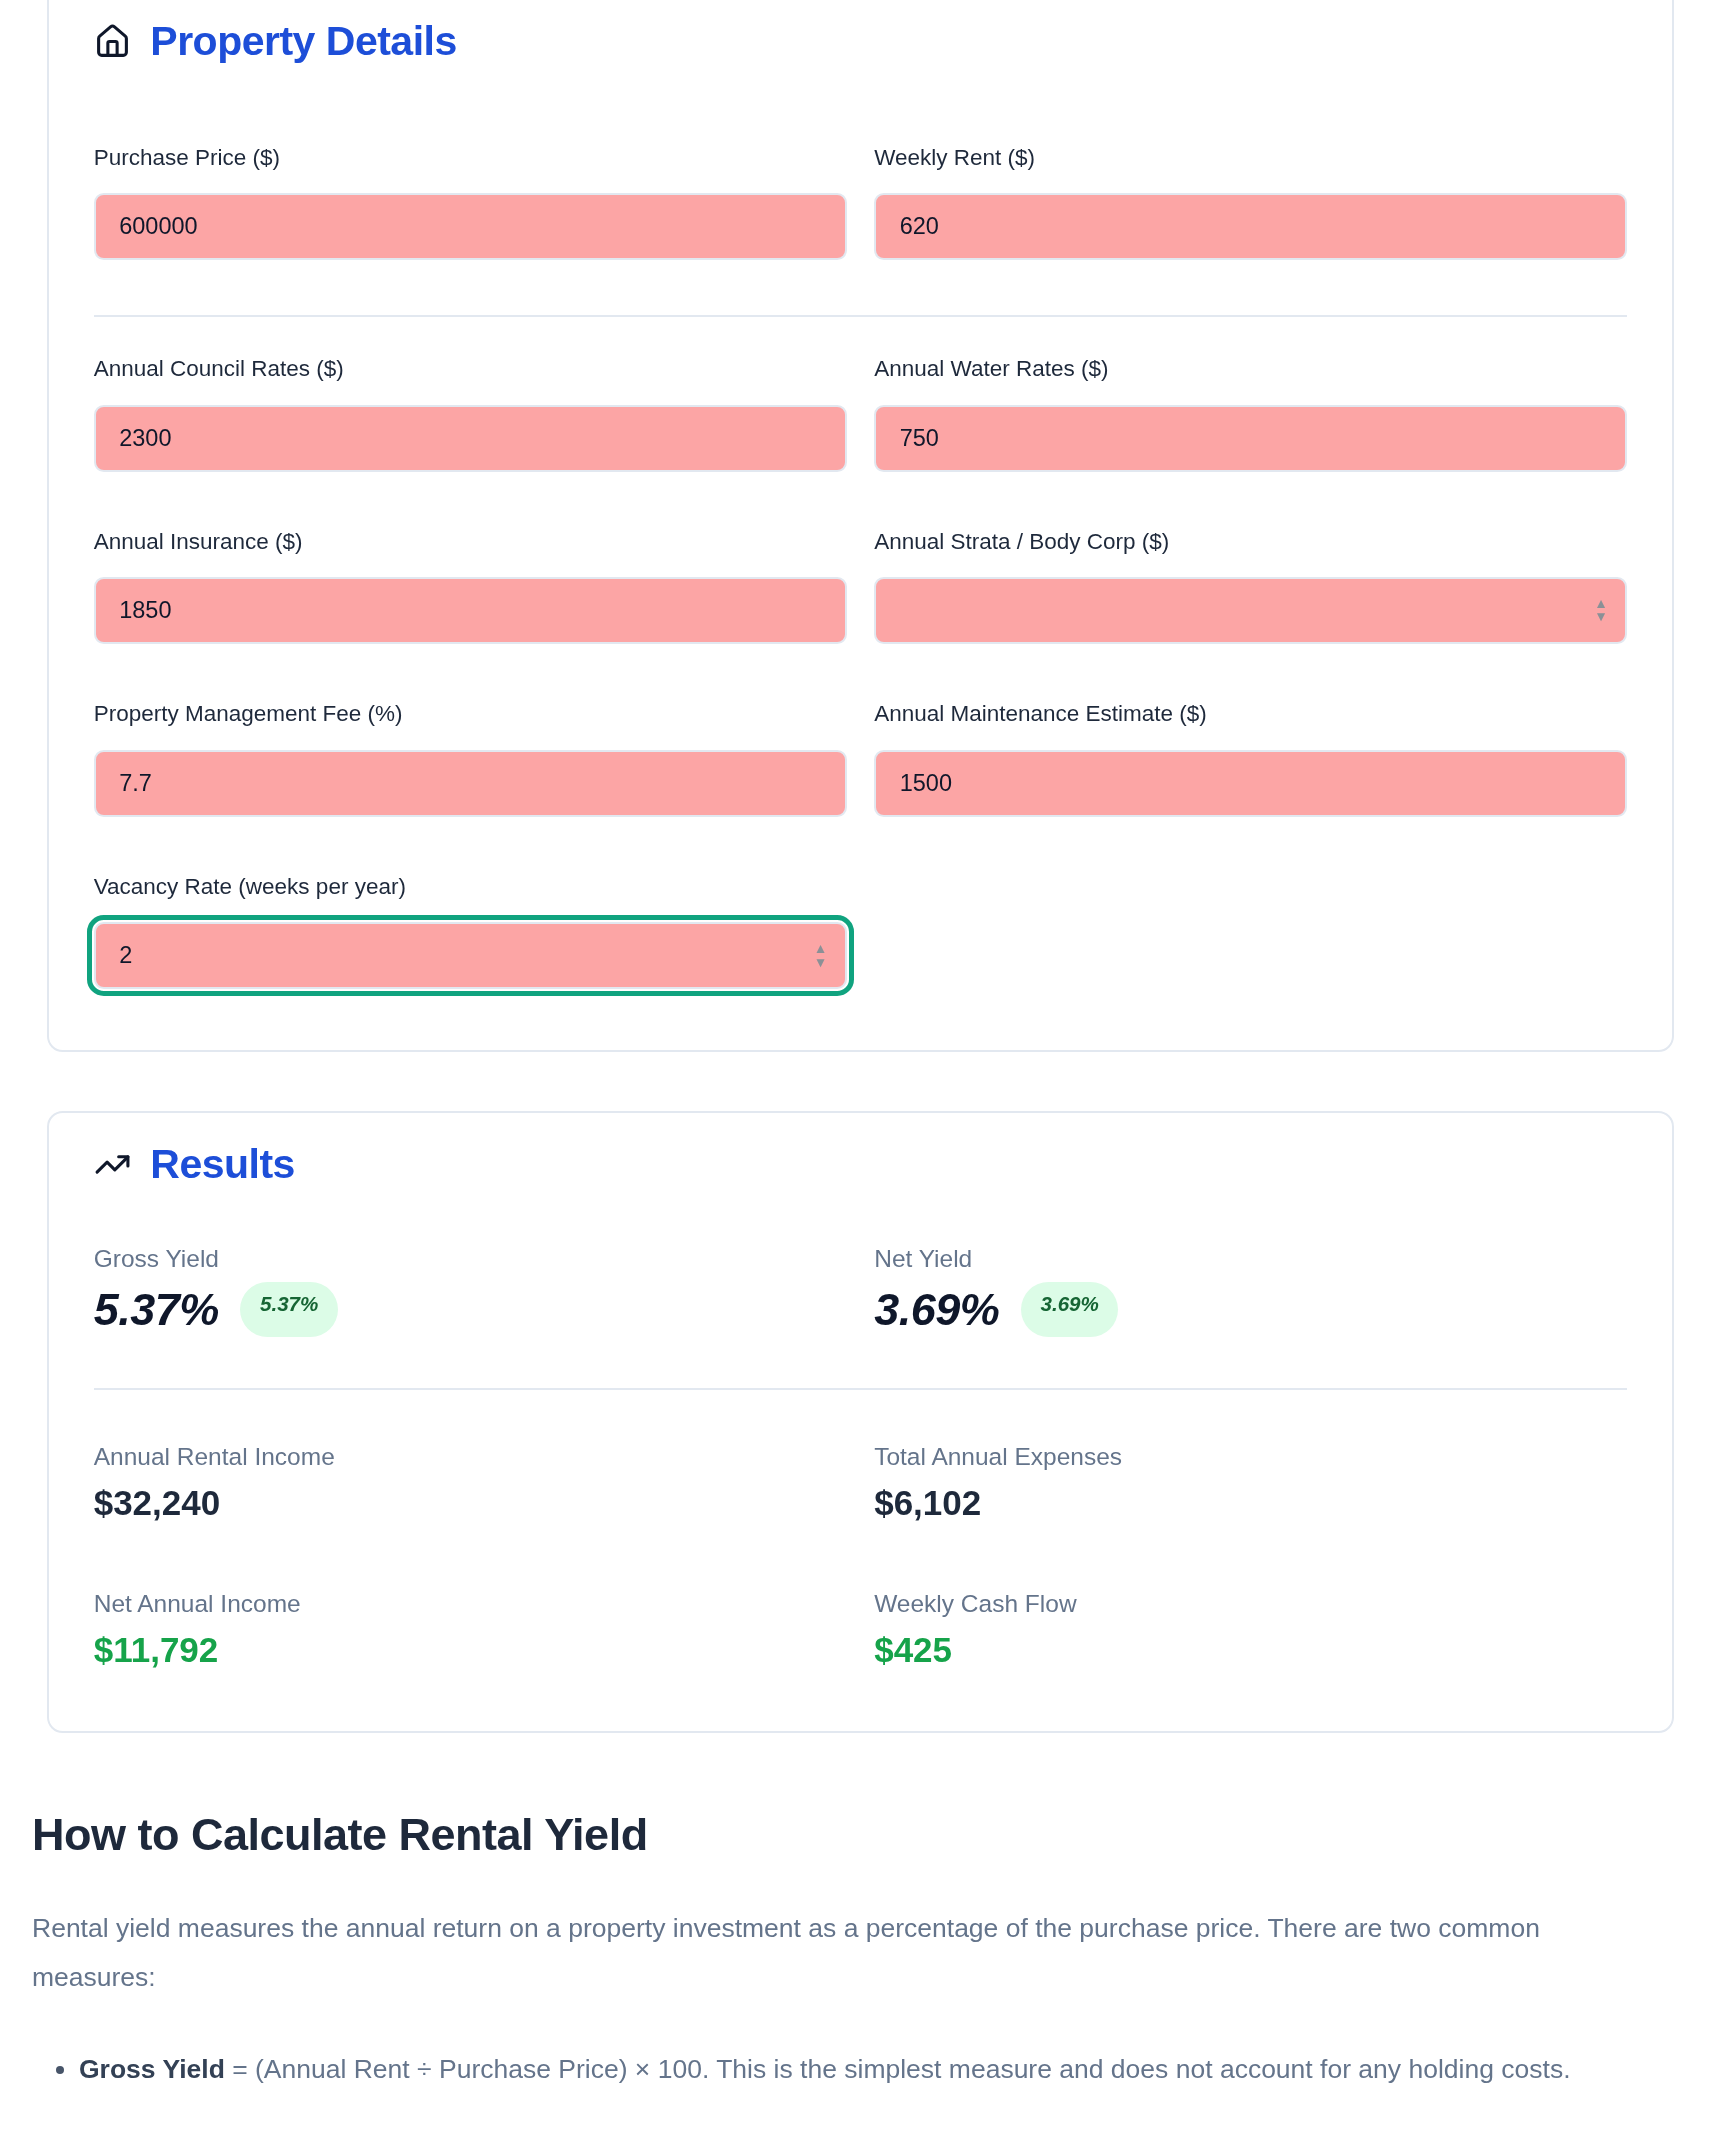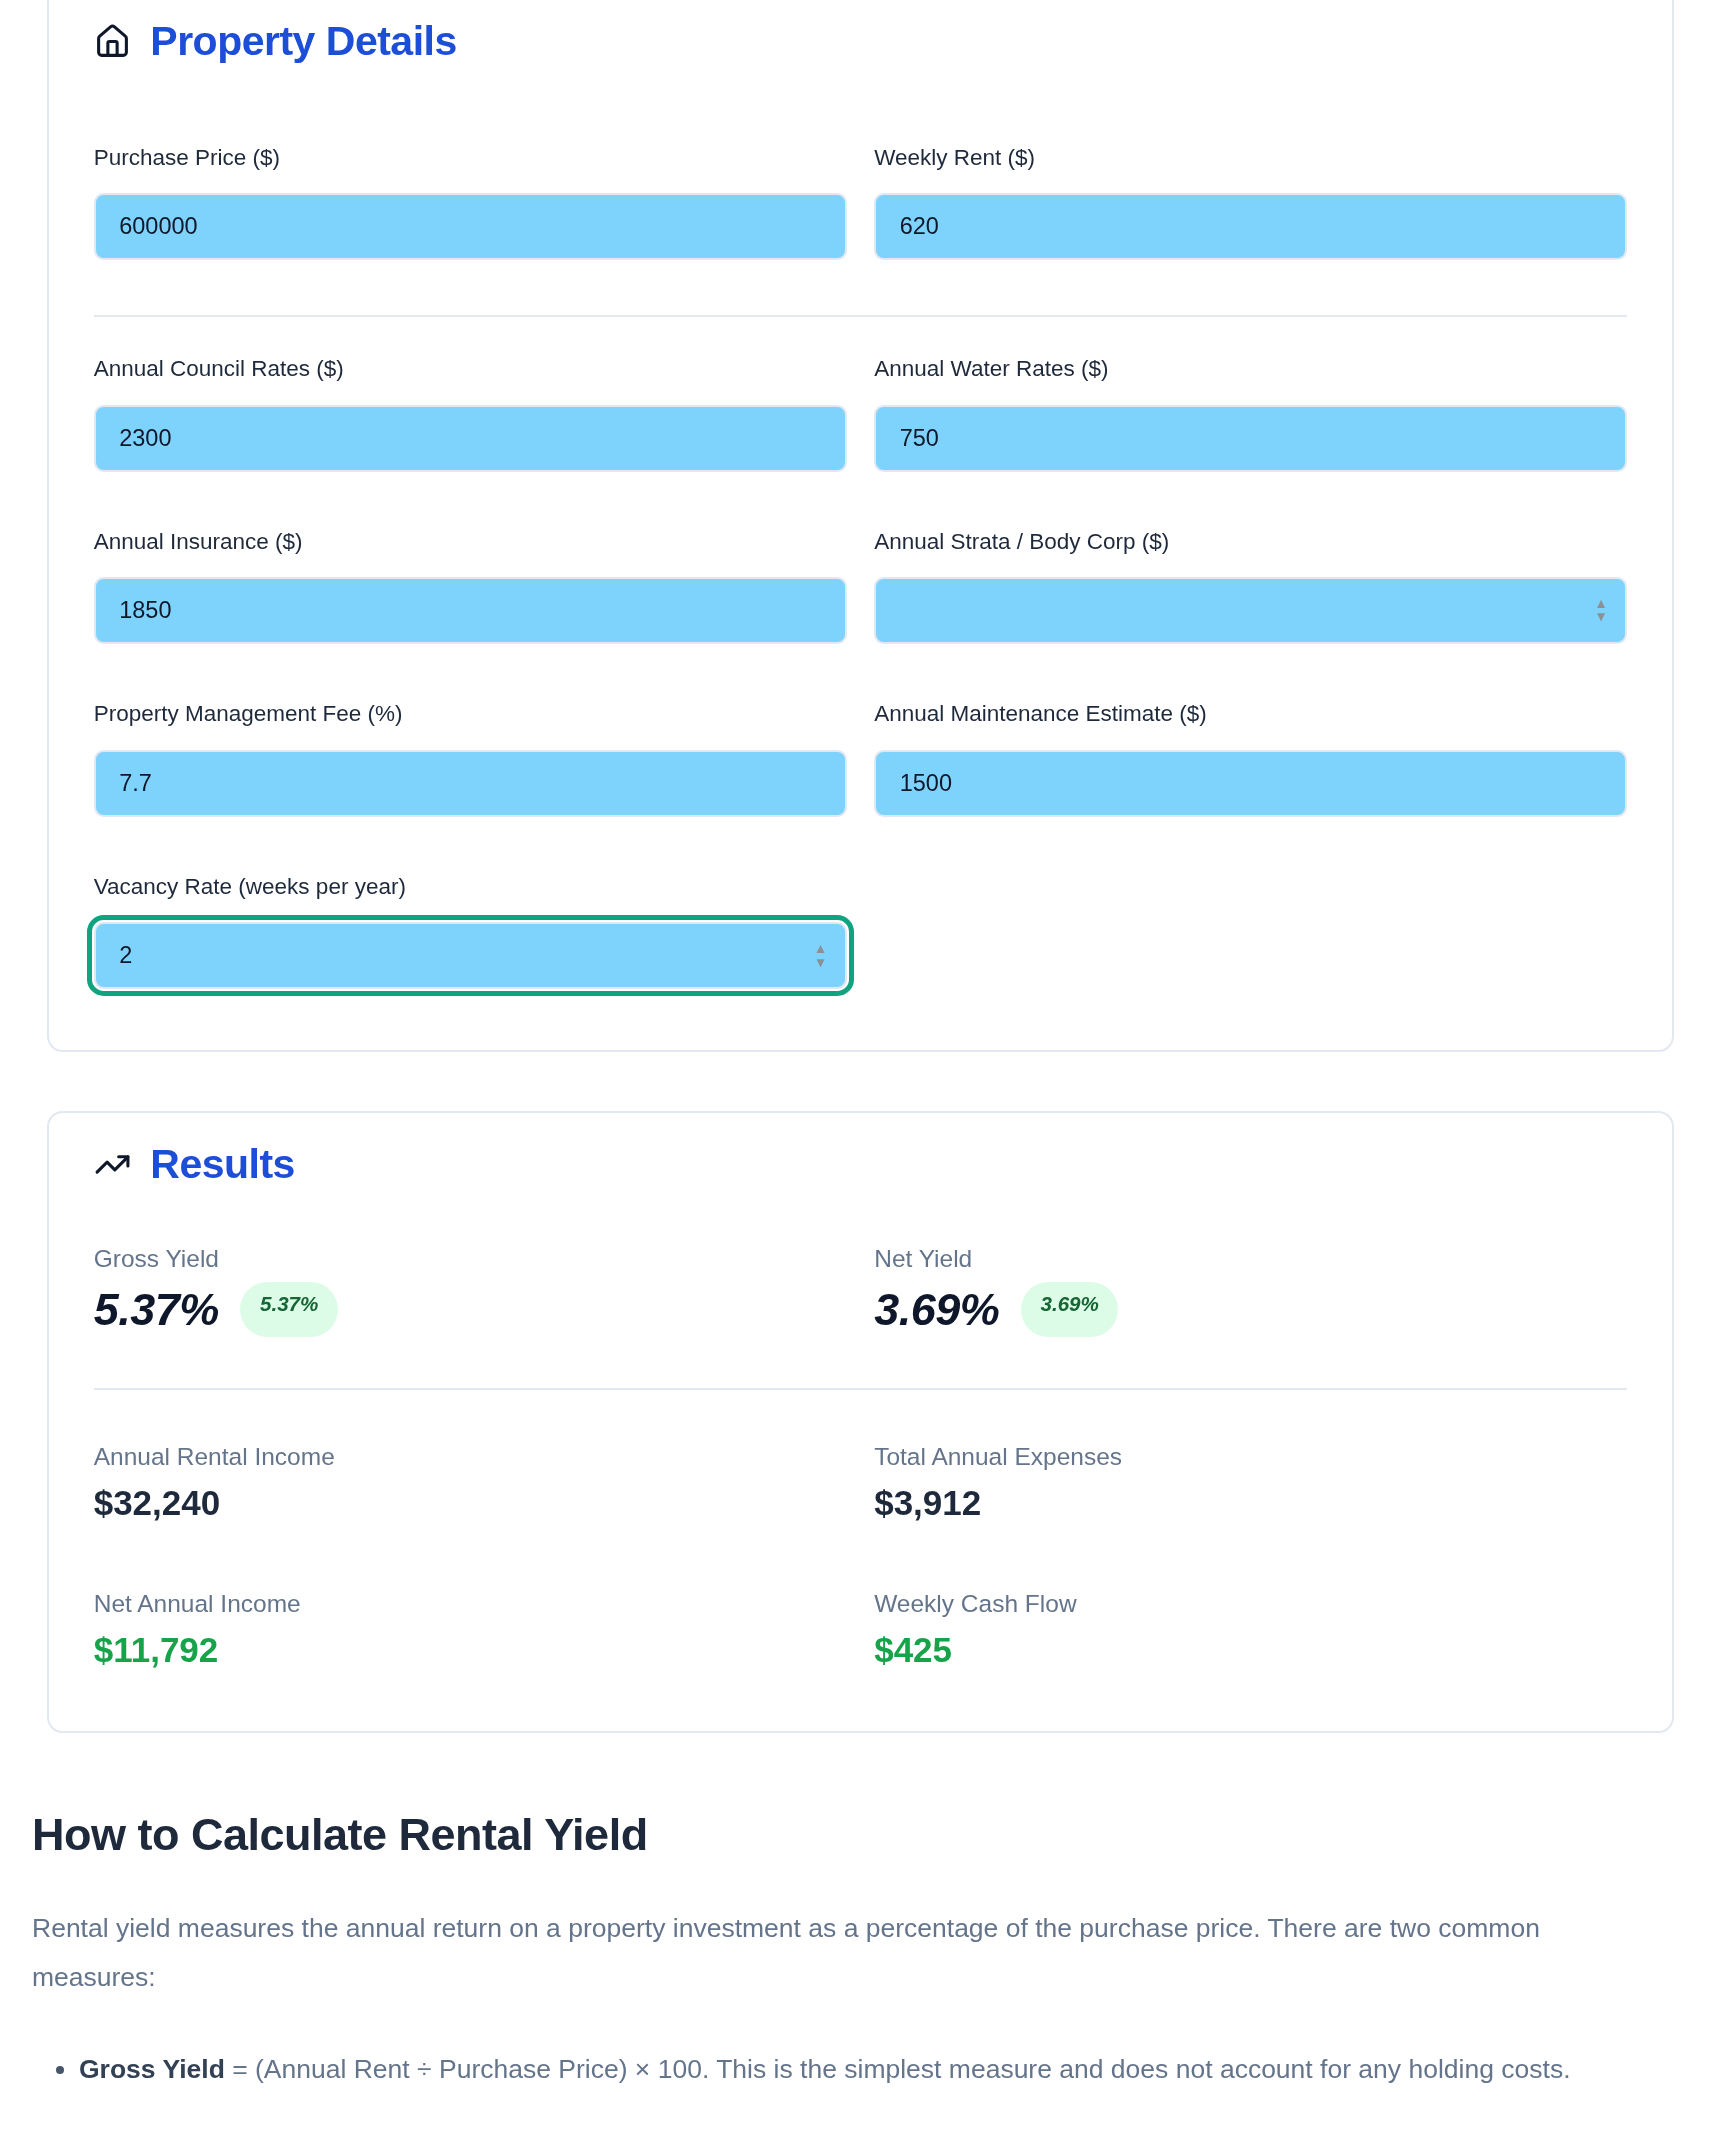--- a/index.html
+++ b/index.html
@@ -38,21 +38,21 @@
   }
   .form-row:last-child { margin-bottom: 0; }
   .field-label {
     display: block;
     font-size: 22.5px; font-weight: 500; color: #1e293b;
     line-height: 29px; margin-bottom: 21.6px;
   }
   .input-wrap { position: relative; }
   .text-input {
     width: 100%; height: 67px;
-    background: #7dd3fc;
+    background: #fca5a5;
     border: 2px solid #e2e8f0;
     border-radius: 9.8px;
     padding: 0 55px 0 23.5px;
     font-family: "Liberation Sans", sans-serif;
     font-size: 23.5px; color: #0f172a;
     outline: none;
   }
   .text-input.focused {
     outline: 5.9px solid #10a37f;
     outline-offset: 2px;
@@ -238,21 +238,21 @@
 
     <hr class="results-divider">
 
     <div class="figures-grid">
       <div>
         <div class="metric-label">Annual Rental Income</div>
         <div class="figure-value">$32,240</div>
       </div>
       <div>
         <div class="metric-label">Total Annual Expenses</div>
-        <div class="figure-value">$3,912</div>
+        <div class="figure-value">$6,102</div>
       </div>
       <div>
         <div class="metric-label">Net Annual Income</div>
         <div class="figure-value positive">$11,792</div>
       </div>
       <div>
         <div class="metric-label">Weekly Cash Flow</div>
         <div class="figure-value positive">$425</div>
       </div>
     </div>

